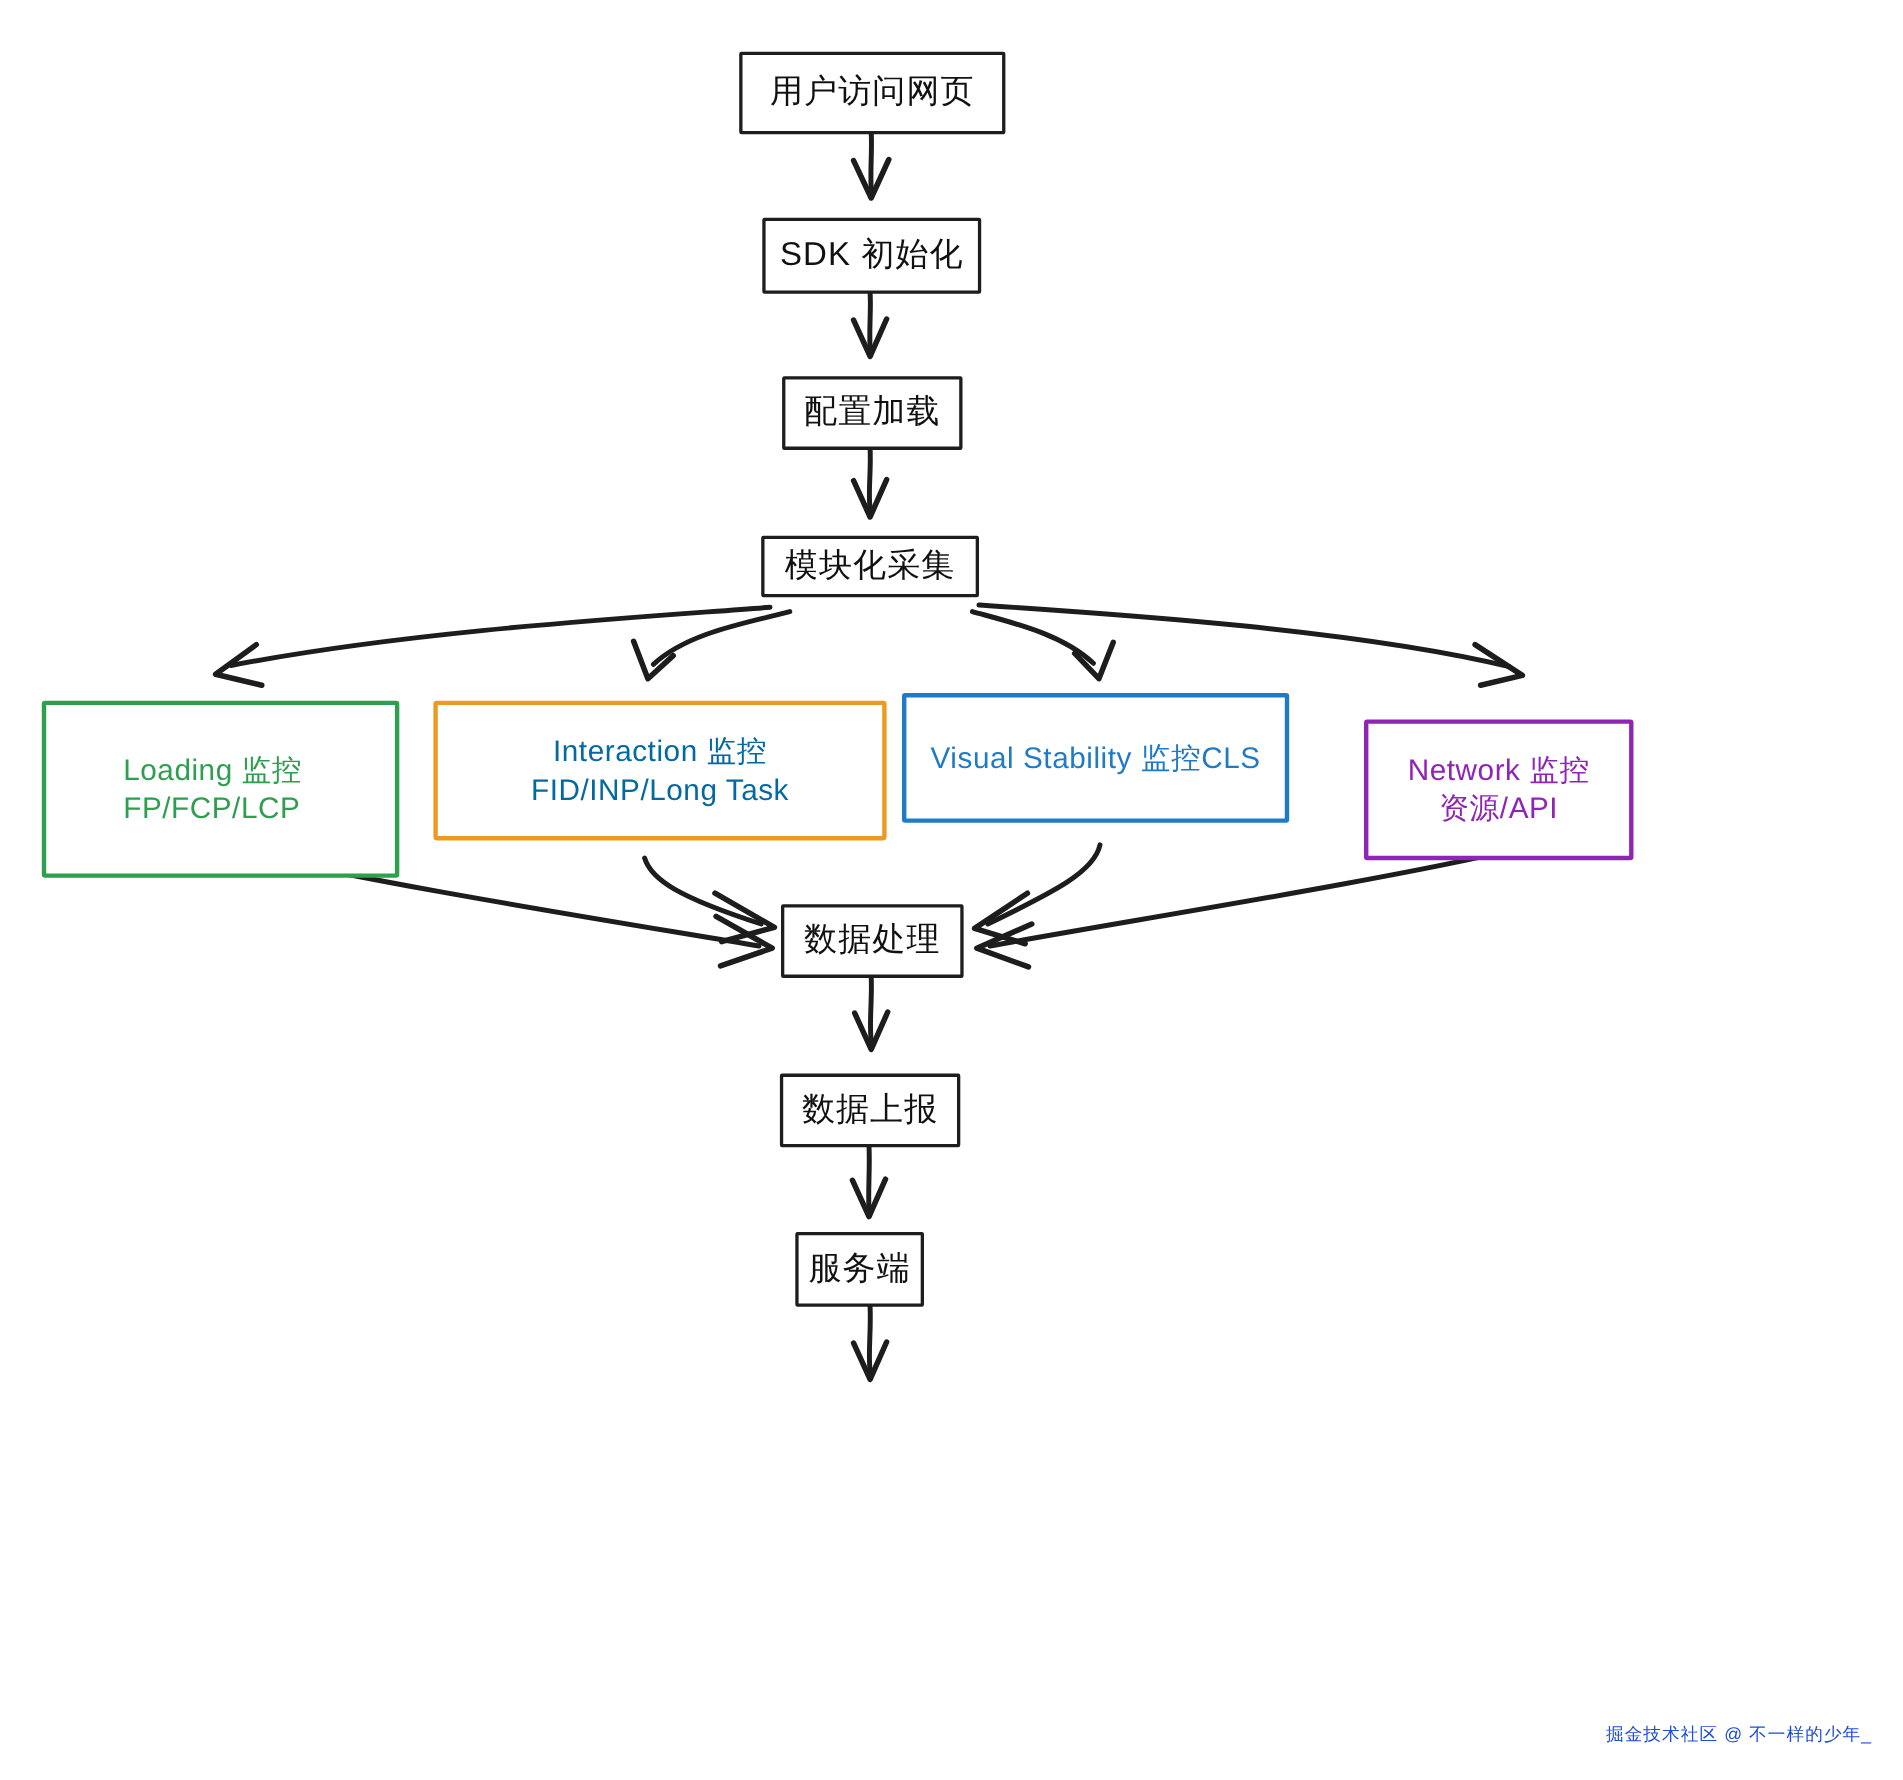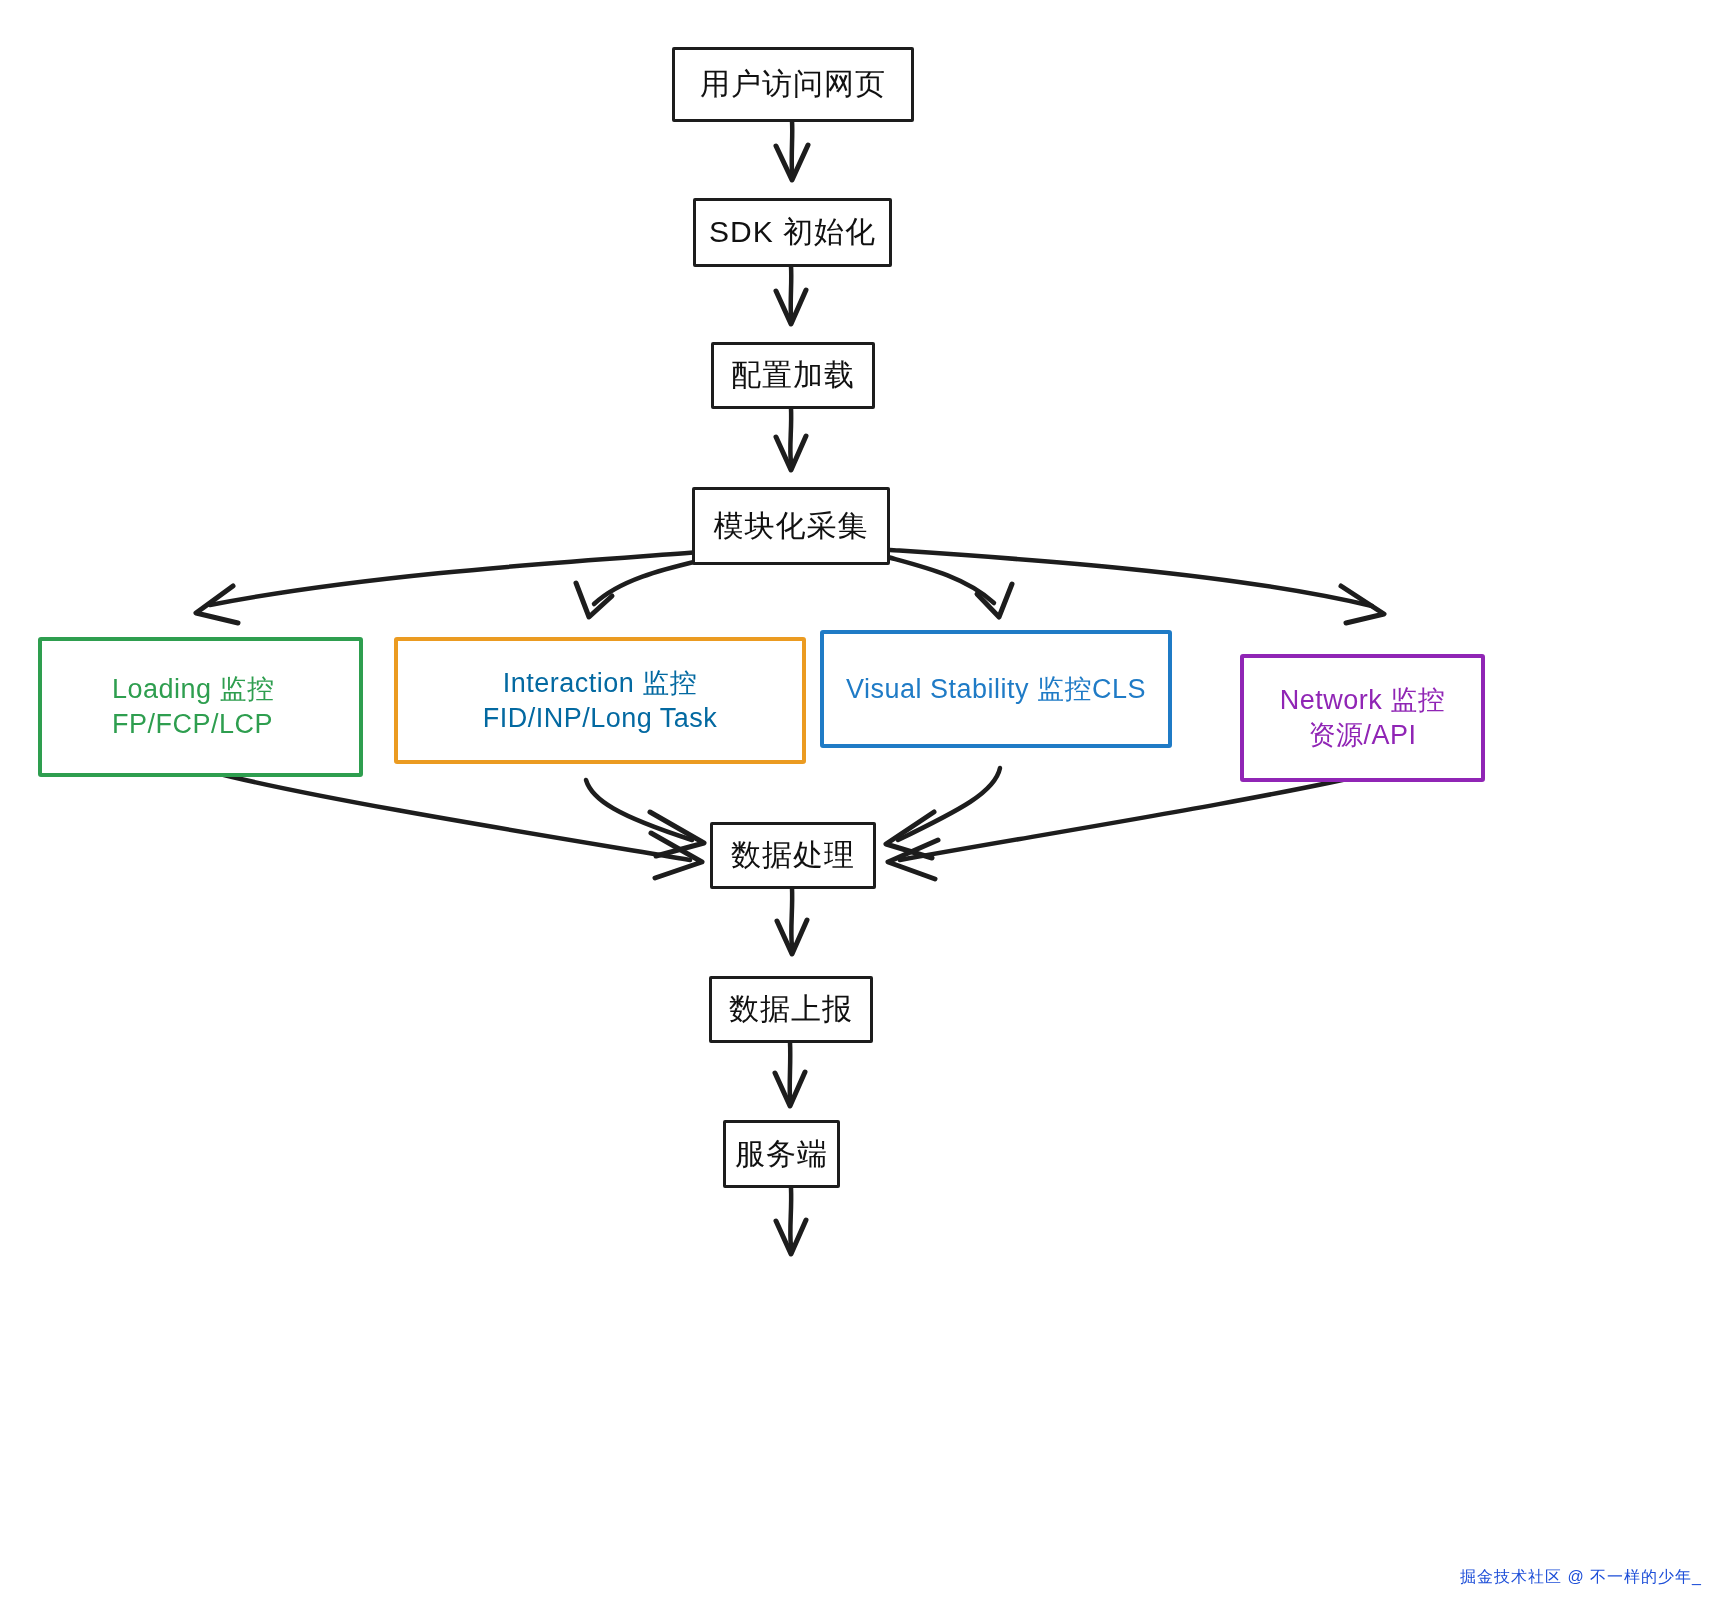--- a/index.html
+++ b/index.html
@@ -154,25 +154,25 @@
   </div>
 
   <div class="node-box node-plain" style="left:693px; top:198px; width:199px; height:69px;">
     <span class="node-line">SDK 初始化</span>
   </div>
 
   <div class="node-box node-plain" style="left:711px; top:342px; width:164px; height:67px;">
     <span class="node-line">配置加载</span>
   </div>
 
-  <div class="node-box node-plain" style="left:692px; top:487px; width:198px; height:78px;">
+  <div class="node-box node-plain" style="left:692px; top:487px; width:198px; height:56px;">
     <span class="node-line">模块化采集</span>
   </div>
 
-  <div class="node-box node-colored" style="left:38px; top:637px; width:325px; height:140px; border-color:#2e9e4f; color:#2e9e4f; align-items:flex-start; padding-left:70px;">
+  <div class="node-box node-colored" style="left:38px; top:637px; width:325px; height:161px; border-color:#2e9e4f; color:#2e9e4f; align-items:flex-start; padding-left:70px;">
     <span class="node-line">Loading 监控</span>
     <span class="node-line">FP/FCP/LCP</span>
   </div>
 
   <div class="node-box node-colored" style="left:394px; top:637px; width:412px; height:127px; border-color:#eb9b21; color:#0369a1;">
     <span class="node-line">Interaction 监控</span>
     <span class="node-line">FID/INP/Long Task</span>
   </div>
 
   <div class="node-box node-colored" style="left:820px; top:630px; width:352px; height:118px; border-color:#1f7bc6; color:#1f7bc6;">

